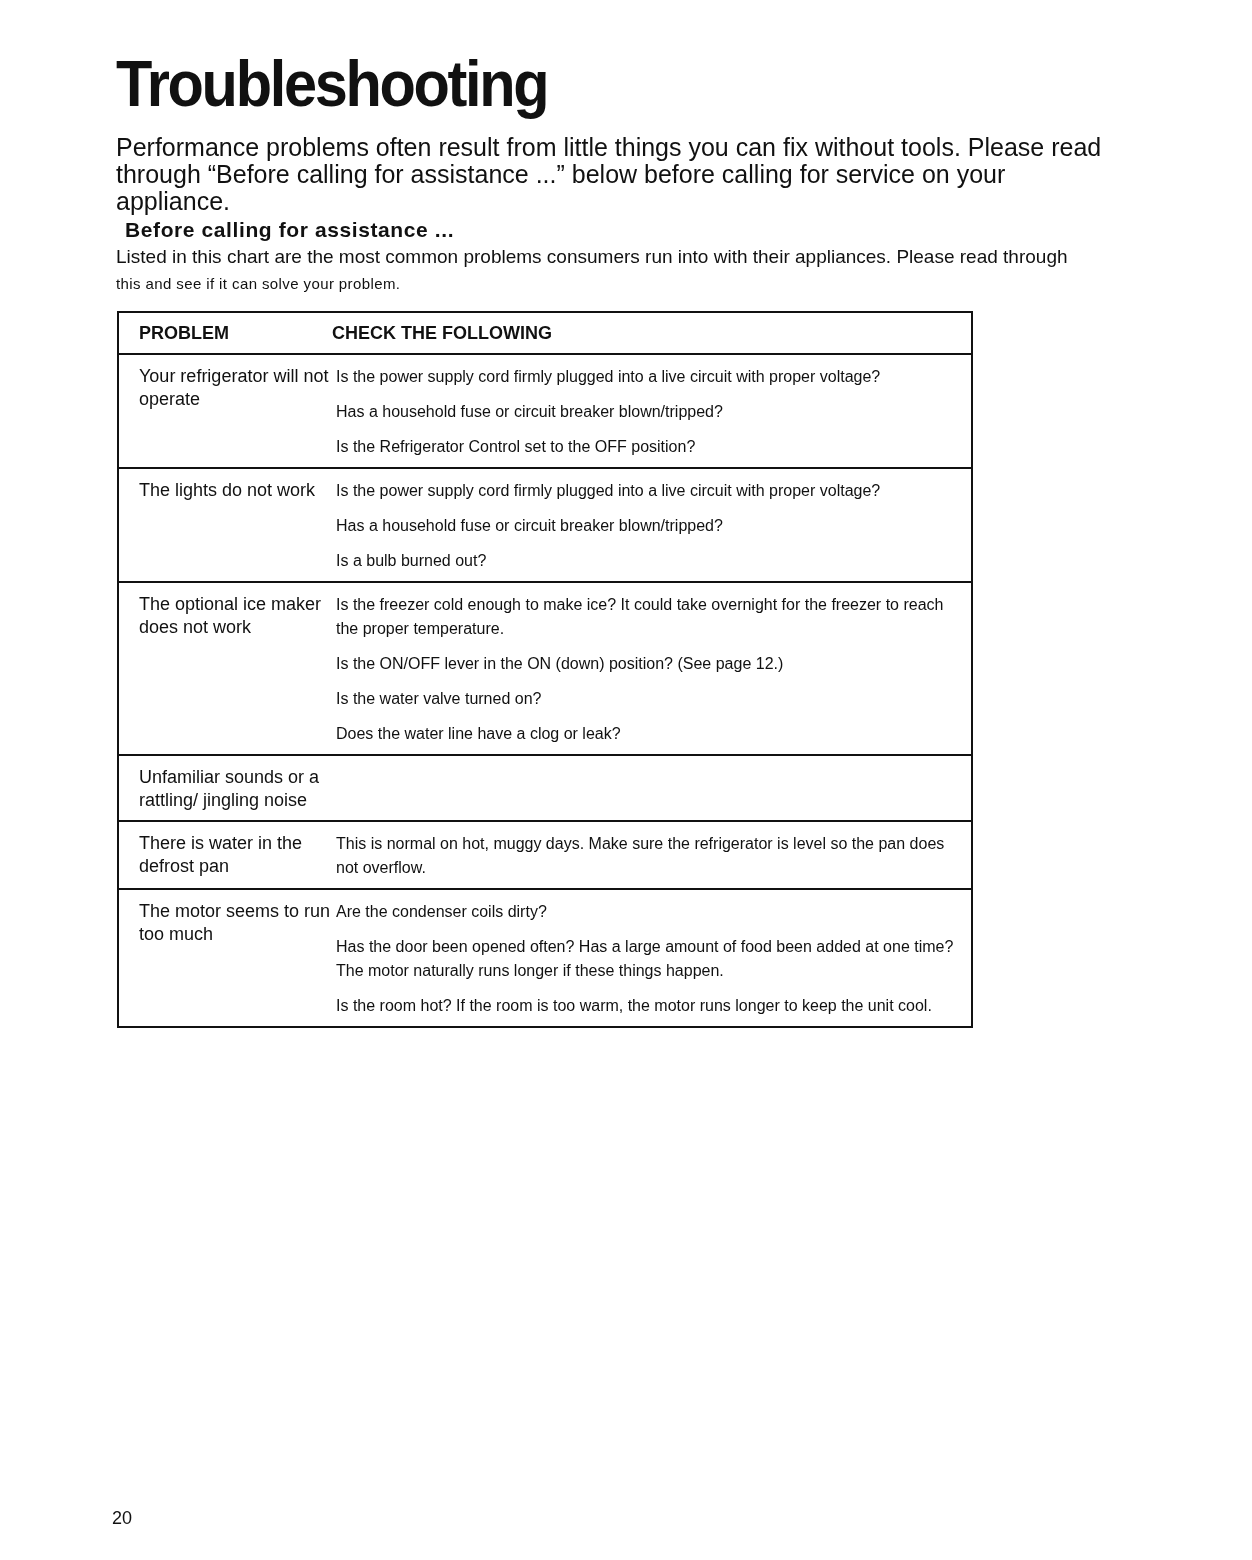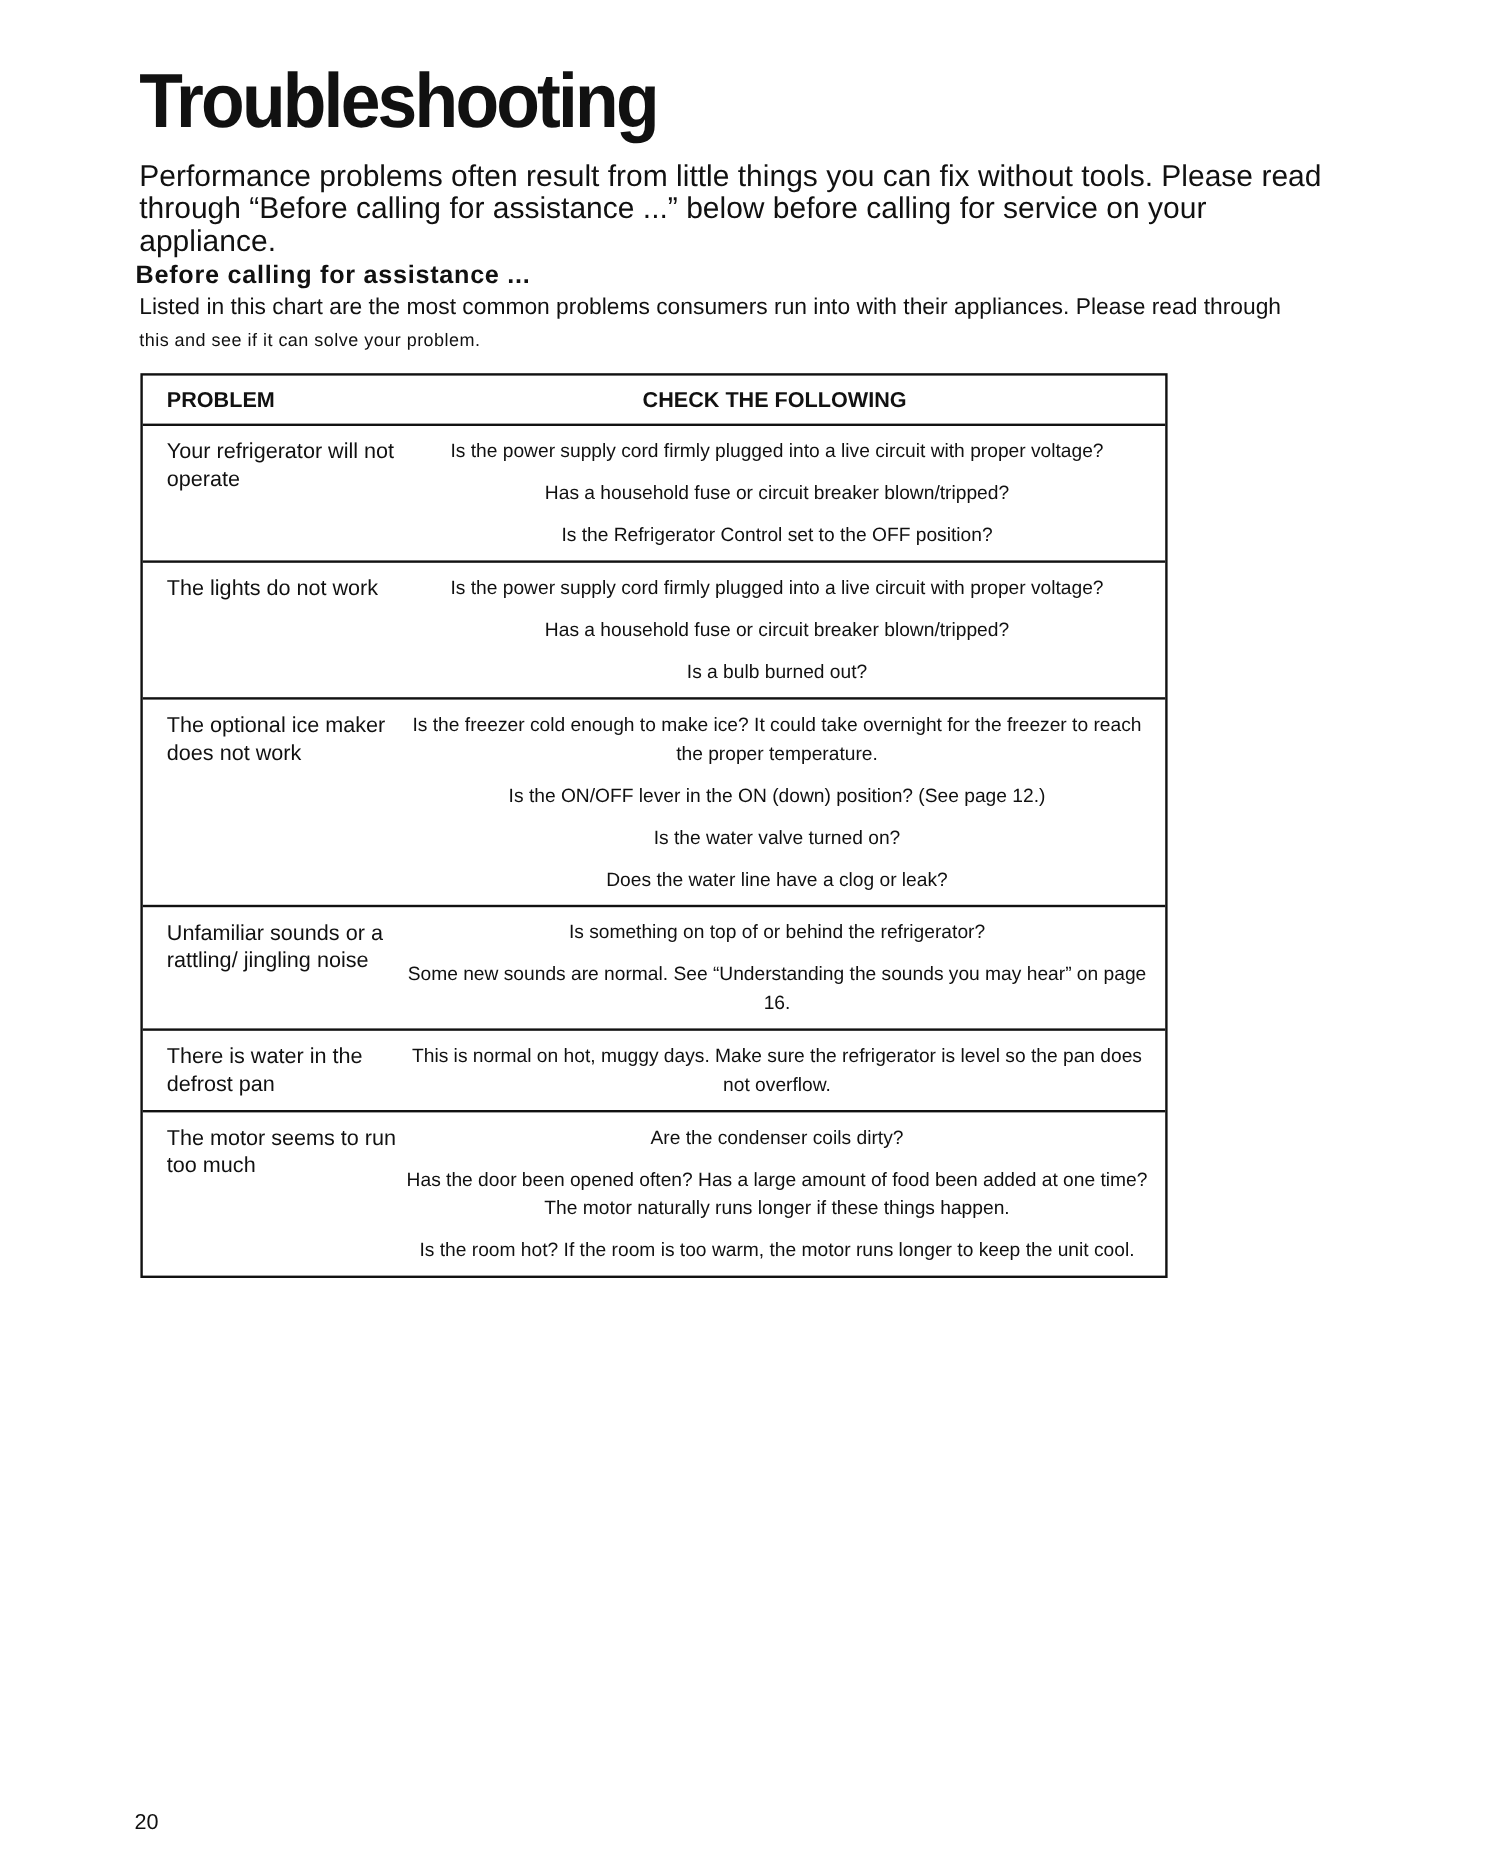--- a/index.html
+++ b/index.html
@@ -1,25 +1,25 @@
 <!DOCTYPE html>
 <html><head>
 <meta charset="utf-8">
 <style>
   html, body { margin: 0; padding: 0; background: #ffffff; }
   body { width: 1252px; height: 1560px; position: relative; overflow: hidden; color: #111; font-family: "Liberation Sans", sans-serif; }
   .title { position: absolute; left: 116px; top: 52px; margin: 0; font-size: 64px; font-weight: bold; letter-spacing: -2.5px; line-height: 1; transform: scaleX(0.93); transform-origin: left top; }
   .intro { position: absolute; left: 116px; top: 134px; width: 1010px; margin: 0; font-size: 25px; line-height: 27px; }
-  .subhead { position: absolute; left: 113px; top: 218px; margin: 0; font-size: 21px; font-weight: bold; letter-spacing: 0.6px; }
+  .subhead { position: absolute; left: 125px; top: 218px; margin: 0; font-size: 21px; font-weight: bold; letter-spacing: 0.6px; }
   .subintro { position: absolute; left: 116px; top: 244px; width: 1010px; margin: 0; font-size: 19px; line-height: 26px; }
   .subintro .small { font-size: 15px; letter-spacing: 0.4px; text-align: center; }
   .chart { position: absolute; left: 117px; top: 311px; width: 856px; border: 2px solid #111; box-sizing: border-box; }
   .head-row { display: flex; height: 40px; border-bottom: 2px solid #111; align-items: center; font-weight: bold; font-size: 18px; }
   .col-p { width: 213px; padding-left: 20px; box-sizing: border-box; flex-shrink: 0; }
-  .col-c { flex: 1; padding-right: 12px; box-sizing: border-box; text-align: center; }
+  .col-c { flex: 1; padding-right: 12px; box-sizing: border-box; }
   .row { display: flex; border-bottom: 2px solid #111; padding-top: 10px; padding-bottom: 8px; }
   .row:last-child { border-bottom: none; }
   .row .col-p { font-weight: normal; font-size: 18px; line-height: 23px; }
   .row .col-c p { margin: 0 0 11px 4px; font-size: 16px; line-height: 24px; }
   .row .col-c p:last-child { margin-bottom: 0; }
   .page-num { position: absolute; left: 112px; top: 1508px; font-size: 18px; }
 </style>
 </head>
 <body>
 
@@ -57,24 +57,20 @@
         <div class="col-p">The optional ice maker does not work</div>
         <div class="col-c">
           <p>Is the freezer cold enough to make ice? It could take overnight for the freezer to reach the proper temperature.</p>
           <p>Is the ON/OFF lever in the ON (down) position? (See page 12.)</p>
           <p>Is the water valve turned on?</p>
           <p>Does the water line have a clog or leak?</p>
         </div>
       </div>
       <div class="row">
         <div class="col-p">Unfamiliar sounds or a rattling/ jingling noise</div>
-        <div class="col-c">
-          <p>Is something on top of or behind the refrigerator?</p>
-          <p>Some new sounds are normal. See “Understanding the sounds you may hear” on page 16.</p>
-        </div>
       </div>
       <div class="row">
         <div class="col-p">There is water in the defrost pan</div>
         <div class="col-c">
           <p>This is normal on hot, muggy days. Make sure the refrigerator is level so the pan does not overflow.</p>
         </div>
       </div>
       <div class="row">
         <div class="col-p">The motor seems to run too much</div>
         <div class="col-c">

